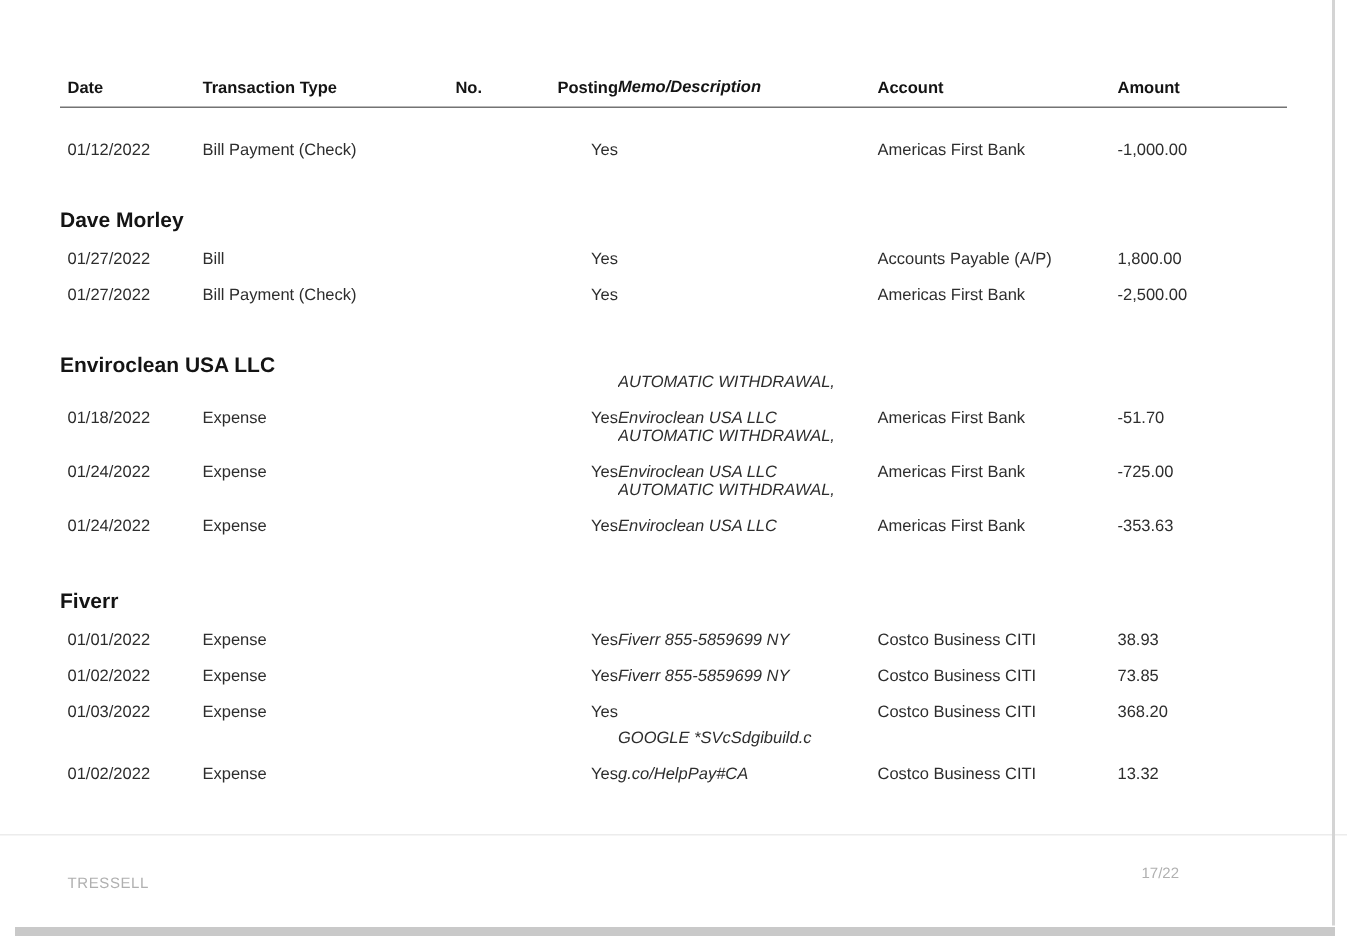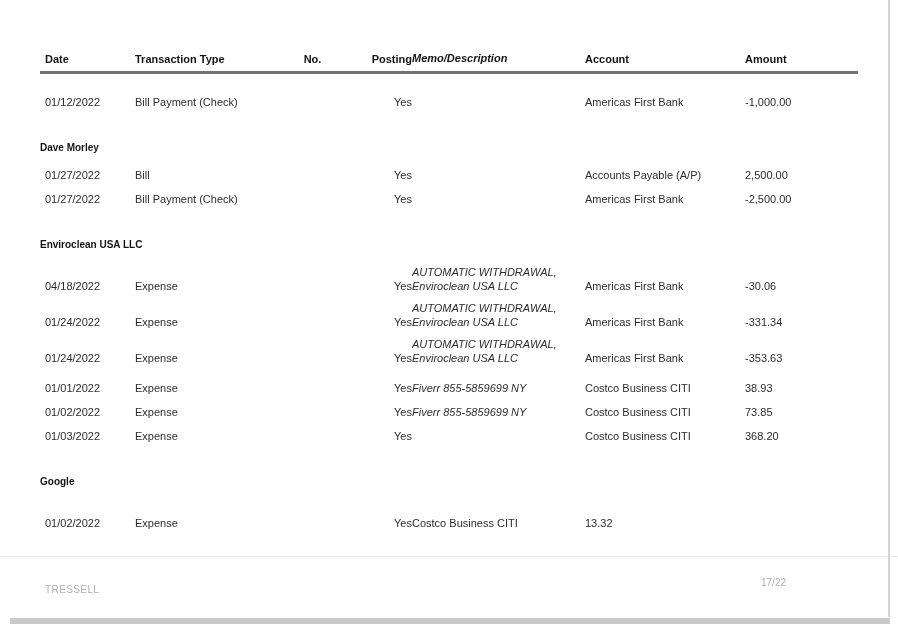--- a/index.html
+++ b/index.html
@@ -8,34 +8,34 @@
     overflow:hidden; font-family:"Liberation Sans", sans-serif; color:#2d2d2d;
   }
   .table { position:absolute; left:40px; top:0; width:818px; }
   .t-row {
     display:grid;
     grid-template-columns:95px 165px 25px 87px 173px 160px 113px;
     align-items:center; height:24px; font-size:11px; line-height:13px;
   }
   .t-head {
     height:21px; align-items:end; padding-bottom:5px; margin-top:45px;
-    border-bottom:3px solid #737373; font-weight:bold; color:#141414; font-size:11px;
+    border-bottom:1px solid #737373; font-weight:bold; color:#141414; font-size:11px;
   }
   .t-row.after-rule { margin-top:16px; }
   .t-row.first { margin-top:8px; }
   .t-row.two-line { height:36px; align-items:end; }
-  .t-row.two-line .cell { padding-bottom:3px; line-height:14px; }
+  .t-row.two-line .cell { padding-bottom:3px; line-height:24px; }
   .cell { overflow:hidden; }
   .c-date   { padding-left:5px; }
   .c-no     { text-align:center; }
   .c-posting{ padding-left:24px;text-align:right; }
   .c-memo   { white-space:pre-line; line-height:15px;font-style:italic; }
   .c-amount { text-align:left; }
   .group-header {
-    margin-top:27px; height:14px; font-weight:bold; font-size:10px;
+    margin-top:27px; height:14px; font-weight:bold; font-size:14px;
     color:#141414; line-height:14px;
   }
   .faint-rule { position:absolute; left:0; top:556px; width:898px; height:1px; background:#ececec; }
   .footer-left {
     position:absolute; left:45px; top:584px; font-size:10px; color:#b0b0b0; letter-spacing:0.4px;
   }
   .footer-right {
     position:absolute; left:700px; top:577px; width:147px; text-align:center;
     font-size:10px; color:#b0b0b0;
   }
@@ -68,62 +68,63 @@
           <span class="cell c-amount">-1,000.00</span>
         </div>
         <div class="group-header">Dave Morley</div>
         <div class="t-row first">
           <span class="cell c-date">01/27/2022</span>
           <span class="cell c-type">Bill</span>
           <span class="cell c-no"></span>
           <span class="cell c-posting">Yes</span>
           <span class="cell c-memo"></span>
           <span class="cell c-account">Accounts Payable (A/P)</span>
-          <span class="cell c-amount">2,500.00</span>
+          <span class="cell c-amount">1,800.00</span>
         </div>
         <div class="t-row">
           <span class="cell c-date">01/27/2022</span>
           <span class="cell c-type">Bill Payment (Check)</span>
           <span class="cell c-no"></span>
           <span class="cell c-posting">Yes</span>
           <span class="cell c-memo"></span>
           <span class="cell c-account">Americas First Bank</span>
           <span class="cell c-amount">-2,500.00</span>
         </div>
         <div class="group-header">Enviroclean USA LLC</div>
         <div class="t-row first two-line">
-          <span class="cell c-date">04/18/2022</span>
+          <span class="cell c-date">01/18/2022</span>
           <span class="cell c-type">Expense</span>
           <span class="cell c-no"></span>
           <span class="cell c-posting">Yes</span>
           <span class="cell c-memo">AUTOMATIC WITHDRAWAL,
 Enviroclean USA LLC</span>
           <span class="cell c-account">Americas First Bank</span>
-          <span class="cell c-amount">-30.06</span>
+          <span class="cell c-amount">-51.70</span>
         </div>
         <div class="t-row two-line">
           <span class="cell c-date">01/24/2022</span>
           <span class="cell c-type">Expense</span>
           <span class="cell c-no"></span>
           <span class="cell c-posting">Yes</span>
           <span class="cell c-memo">AUTOMATIC WITHDRAWAL,
 Enviroclean USA LLC</span>
           <span class="cell c-account">Americas First Bank</span>
-          <span class="cell c-amount">-331.34</span>
+          <span class="cell c-amount">-725.00</span>
         </div>
         <div class="t-row two-line">
           <span class="cell c-date">01/24/2022</span>
           <span class="cell c-type">Expense</span>
           <span class="cell c-no"></span>
           <span class="cell c-posting">Yes</span>
           <span class="cell c-memo">AUTOMATIC WITHDRAWAL,
 Enviroclean USA LLC</span>
           <span class="cell c-account">Americas First Bank</span>
           <span class="cell c-amount">-353.63</span>
         </div>
+        <div class="group-header">Fiverr</div>
         <div class="t-row first">
           <span class="cell c-date">01/01/2022</span>
           <span class="cell c-type">Expense</span>
           <span class="cell c-no"></span>
           <span class="cell c-posting">Yes</span>
           <span class="cell c-memo">Fiverr 855-5859699 NY</span>
           <span class="cell c-account">Costco Business CITI</span>
           <span class="cell c-amount">38.93</span>
         </div>
         <div class="t-row">
@@ -137,26 +138,27 @@
         </div>
         <div class="t-row">
           <span class="cell c-date">01/03/2022</span>
           <span class="cell c-type">Expense</span>
           <span class="cell c-no"></span>
           <span class="cell c-posting">Yes</span>
           <span class="cell c-memo"></span>
           <span class="cell c-account">Costco Business CITI</span>
           <span class="cell c-amount">368.20</span>
         </div>
-        <div class="group-header">Google</div>
         <div class="t-row first two-line">
           <span class="cell c-date">01/02/2022</span>
           <span class="cell c-type">Expense</span>
           <span class="cell c-no"></span>
           <span class="cell c-posting">Yes</span>
+          <span class="cell c-memo">GOOGLE *SVcSdgibuild.c
+g.co/HelpPay#CA</span>
           <span class="cell c-account">Costco Business CITI</span>
           <span class="cell c-amount">13.32</span>
         </div>
       </div>
   </div>
 
   <div class="faint-rule"></div>
   <div class="footer-left">TRESSELL</div>
   <div class="footer-right">17/22</div>
   <div class="page-edge-right"></div>

